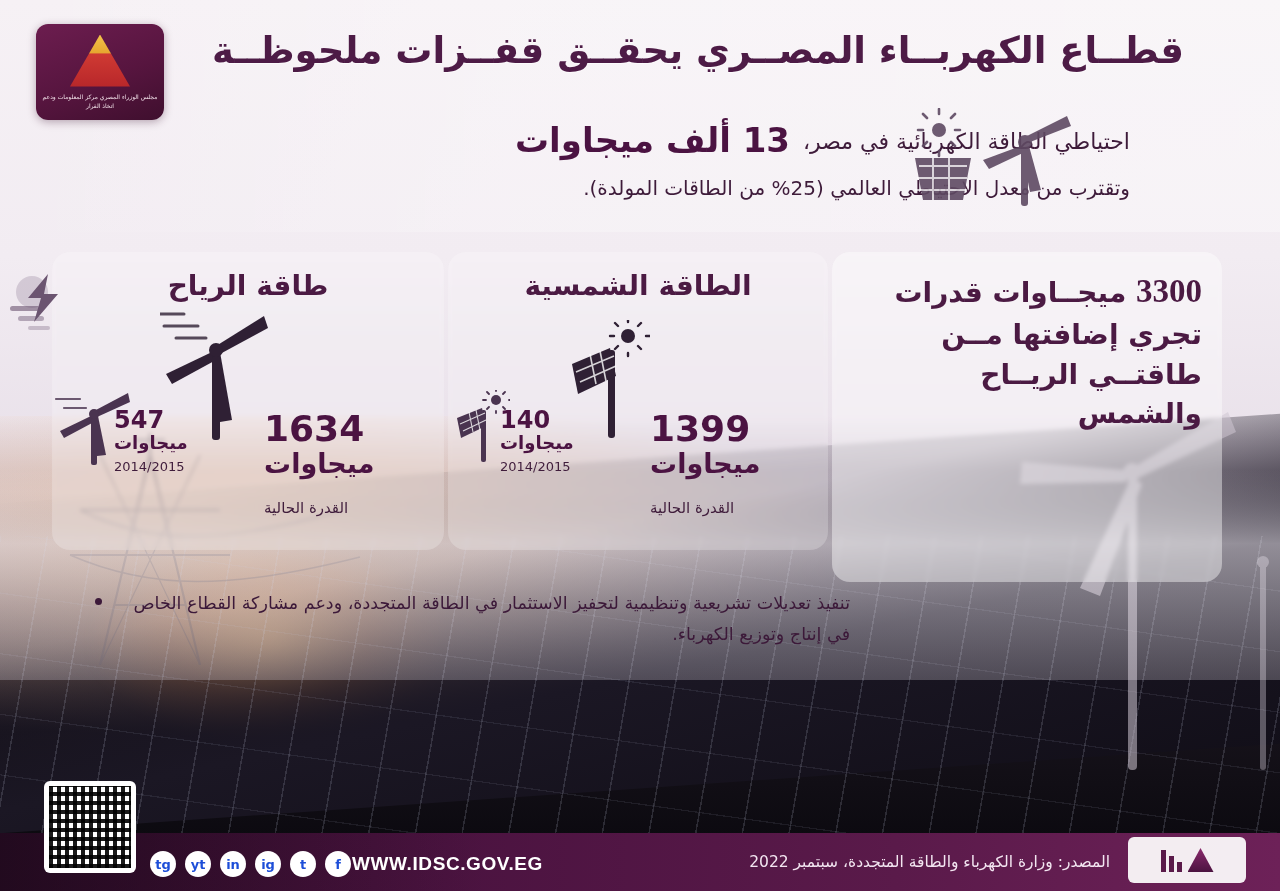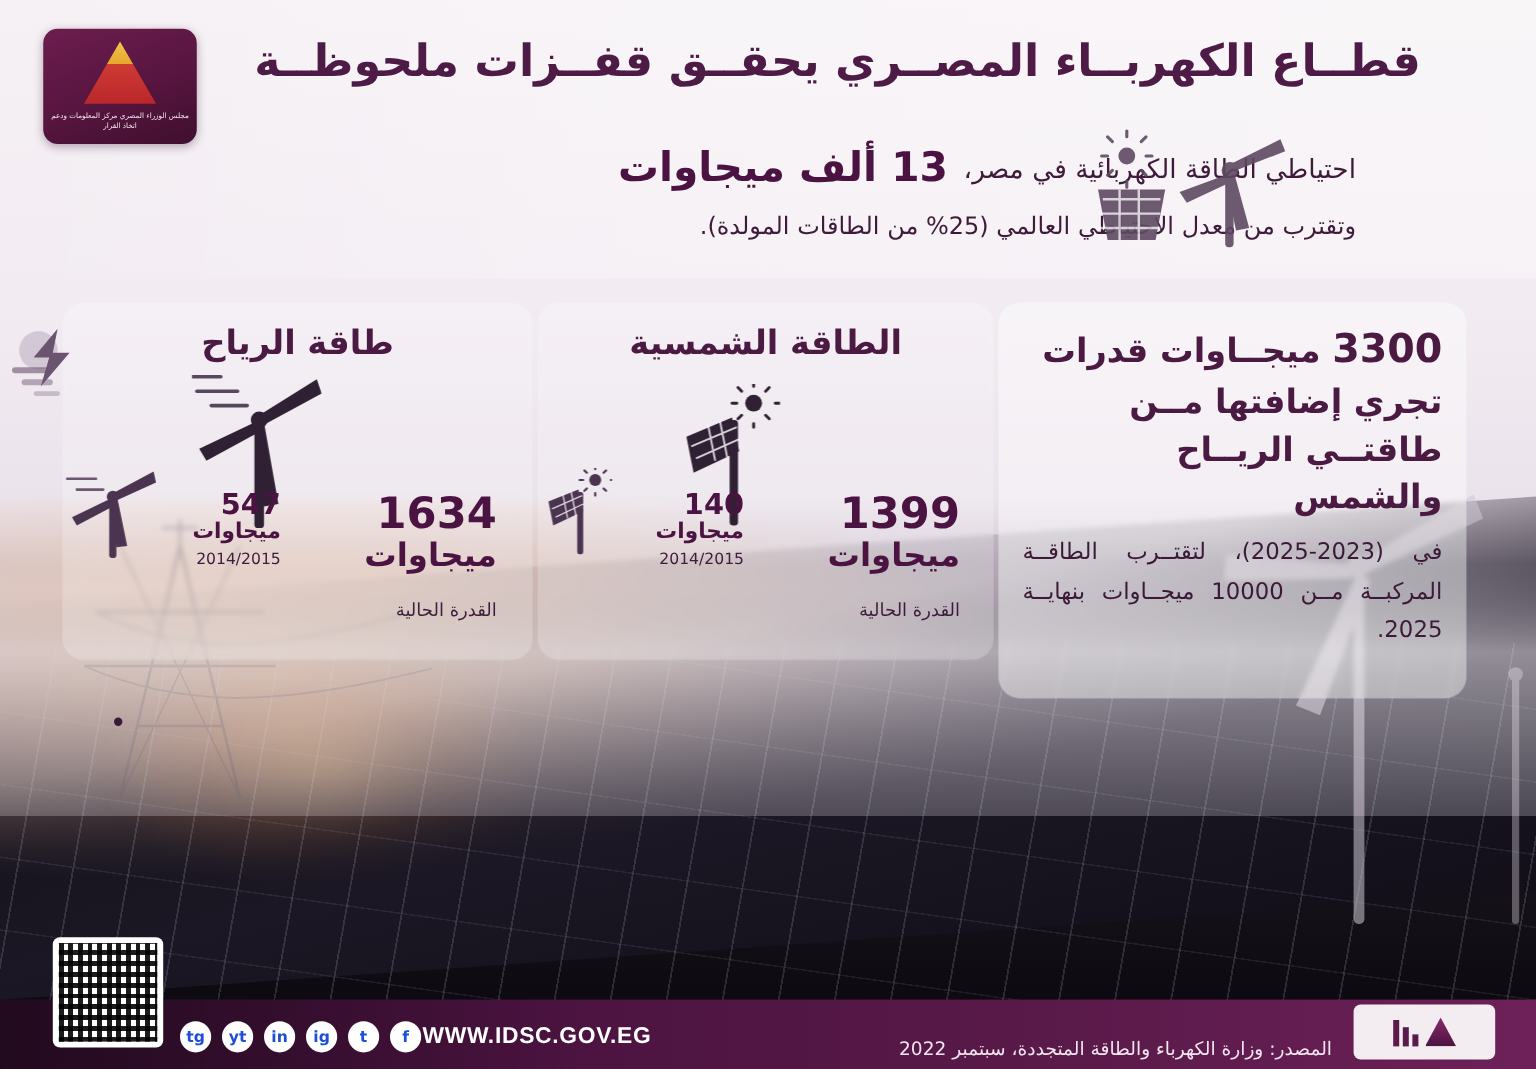--- a/index.html
+++ b/index.html
@@ -114,34 +114,34 @@
     border-radius: 18px;
     backdrop-filter: blur(2px);
   }
   .card-left  { right: 58px;  width: 390px; height: 330px; }
   .card-mid   { right: 452px; width: 380px; height: 298px; background: rgba(255,255,255,.22); }
   .card-right { right: 836px; width: 392px; height: 298px; background: rgba(255,255,255,.22); }
 
   
   .lp { position: absolute; right: 78px; top: 268px; width: 350px; text-align: right; color: #3d1637; }
   .lp-head { font-size: 28px; font-weight: bold; line-height: 1.42; color: #4b1a43; }
-  .lp-head .num { font-size: 33px; }
+  .lp-head .num { font-size: 33px; font-family: Liberation Serif, serif; }
   .lp-body { margin-top: 10px; font-size: 19px; line-height: 1.72; color: #3b1a38; text-align: justify; }
   .bolt-icon { position: absolute; left: 8px; top: 272px; width: 72px; height: 62px; }
 
   
   .col-head {
     position: absolute; top: 268px; text-align: center;
     font-size: 28px; font-weight: bold; color: #4b1a43; line-height: 1.3;
   }
   .col-head-mid { right: 470px; width: 344px; }
   .col-head-right { right: 856px; width: 352px; }
 
   
-  .stat { position: absolute; text-align: right; color: #4b1342; }
+  .stat { position: absolute; text-align: left; color: #4b1342; }
   .stat .value { font-size: 36px; font-weight: bold; line-height: 1.05; }
   .stat .unit { font-size: 27px; font-weight: bold; line-height: 1.15; }
   .stat .caption { font-size: 15px; color: #3f1c3b; margin-top: 20px; }
   .stat.small .value { font-size: 24px; }
   .stat.small .unit { font-size: 18px; }
   .stat.small .caption { font-size: 13px; margin-top: 5px; }
 
   .stat-solar-now  { right: 480px; top: 410px; width: 150px; }
   .stat-solar-old  { right: 660px; top: 408px; width: 120px; }
   .stat-wind-now   { right: 866px; top: 410px; width: 150px; }
@@ -198,21 +198,21 @@
     display: flex; align-items: center; justify-content: center;
     font-size: 13px; font-weight: bold;
     font-family: "DejaVu Sans", sans-serif;
   }
   .site-url {
     position: absolute; left: 352px; bottom: 16px;
     color: #fff; font-size: 19px; font-weight: bold; letter-spacing: .6px;
     font-family: "Liberation Sans", sans-serif;
   }
   .source-text {
-    position: absolute; right: 170px; bottom: 8px;
+    position: absolute; right: 170px; bottom: 20px;
     color: #f3e6f1; font-size: 15.5px;
   }
   .footer-logo {
     position: absolute; right: 34px; bottom: 8px; width: 118px; height: 46px;
     background: rgba(255,255,255,.92); border-radius: 6px;
     display: flex; align-items: center; justify-content: center; gap: 6px;
   }
   .fl-bars { display: flex; align-items: flex-end; gap: 3px; height: 24px; }
   .fl-bars i { display: block; width: 5px; background: #5a1a4a; }
   .fl-tri { width: 26px; height: 24px; background: linear-gradient(180deg,#8a2a6d,#4b1340); clip-path: polygon(50% 0, 100% 100%, 0 100%); }
@@ -292,21 +292,20 @@
 
   <div class="card card-left"></div>
   <div class="card card-mid"></div>
   <div class="card card-right"></div>
 
   <div class="lp">
     <div class="lp-head">
       <span class="num">3300</span>
       <span>ميجــاوات قدرات تجري إضافتها مــن طاقتــي الريــاح والشمس</span>
     </div>
-    <div class="lp-body">في (2023-2025)، لتقتــرب الطاقــة المركبــة مــن 10000 ميجــاوات بنهايــة 2025.</div>
   </div>
 
   <svg class="bolt-icon" viewBox="0 0 72 62">
     <g fill="#6b5470">
       <circle cx="24" cy="20" r="16" opacity=".22"></circle>
       <path d="M40 2 L20 26 h13 L26 50 L50 22 H36 Z"></path>
       <rect x="2" y="34" width="30" height="5" rx="2.5" opacity=".6"></rect>
       <rect x="10" y="44" width="26" height="5" rx="2.5" opacity=".45"></rect>
       <rect x="20" y="54" width="22" height="4" rx="2" opacity=".3"></rect>
     </g>
@@ -385,20 +384,21 @@
     <div class="unit">ميجاوات</div>
     <div class="caption">القدرة الحالية</div>
   </div>
   <div class="stat small stat-wind-old">
     <div class="value">547</div>
     <div class="unit">ميجاوات</div>
     <div class="caption">2014/2015</div>
   </div>
 
   <div class="note-dot"></div>
+  <div class="note">تنفيذ تعديلات تشريعية وتنظيمية لتحفيز الاستثمار في الطاقة المتجددة، ودعم مشاركة القطاع الخاص في إنتاج وتوزيع الكهرباء.</div>
 
   <div class="footer"></div>
   <div class="footer-fade"></div>
 
   <div class="qr">
     <div class="qr-inner"></div>
   </div>
 
 
   <div class="social">

